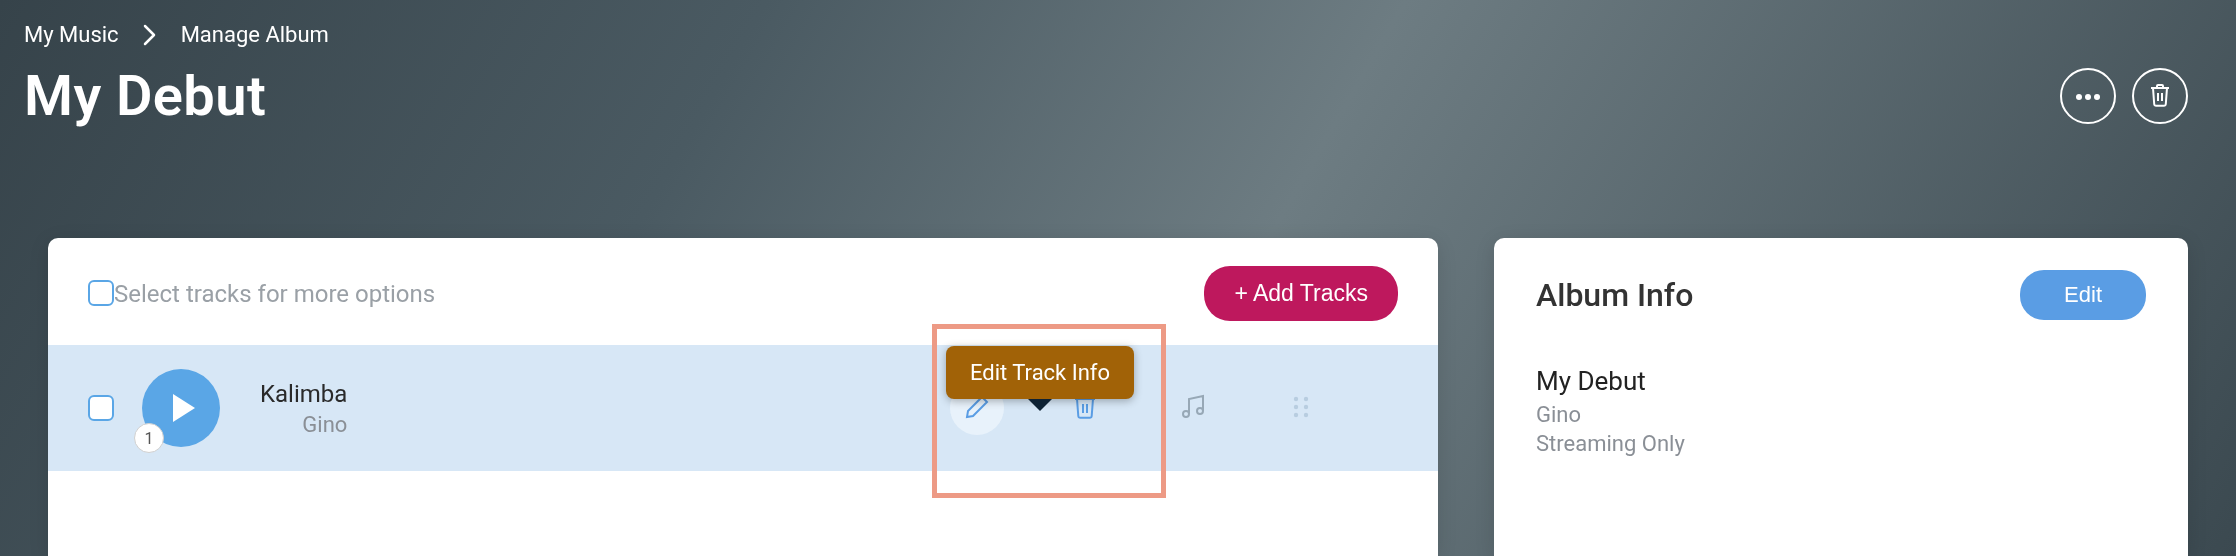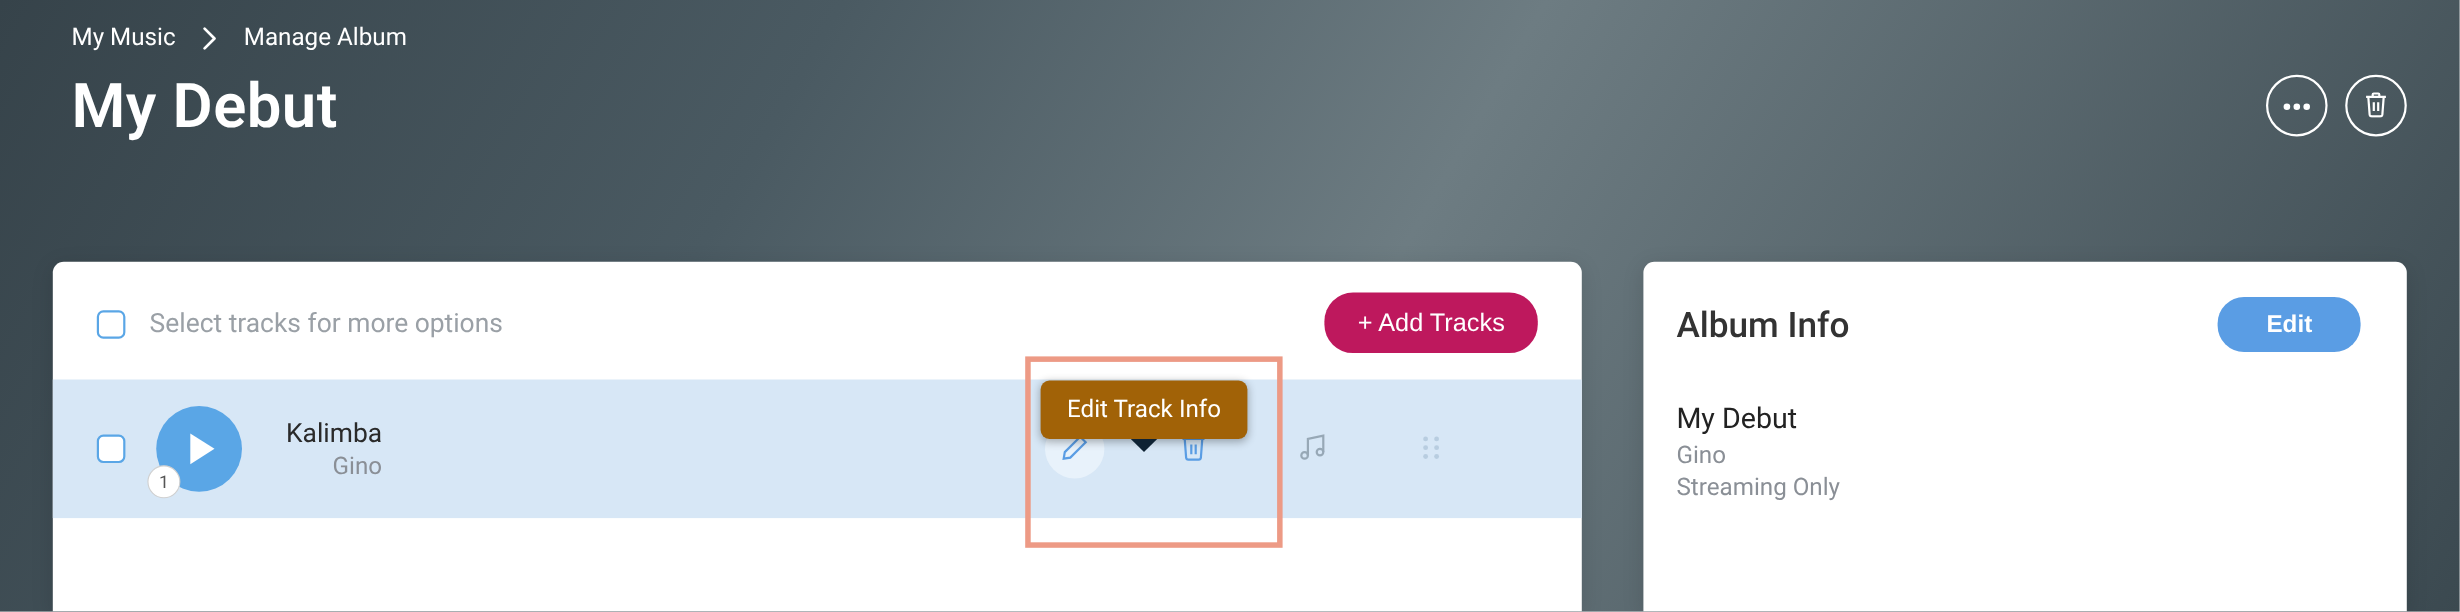--- a/index.html
+++ b/index.html
@@ -1,37 +1,37 @@
 <!DOCTYPE html>
 <html><head>
 <meta charset="utf-8">
 <style>
   * { box-sizing: border-box; margin: 0; padding: 0; }
   html, body { width: 2236px; height: 556px; font-family: -apple-system, BlinkMacSystemFont, "Segoe UI", Roboto, "Helvetica Neue", Arial, sans-serif; overflow: hidden; }
   body { background: linear-gradient(120deg, #36434a 0%, #4a5a62 30%, #6d7c82 55%, #3b4950 100%); position: relative; }
 
-  .header { position: absolute; top: 0; left: 0; right: 0; padding: 22px 48px 0 65px; color: #fff; }
+  .header { position: absolute; top: 0; left: 0; right: 0; padding: 22px 48px 0 24px; color: #fff; }
 
   .breadcrumb { display: flex; align-items: center; gap: 24px; font-size: 22px; margin-bottom: 16px; }
   .breadcrumb a { color: #fff; text-decoration: none; }
   .chev { display: inline-flex; }
 
   .title-row { display: flex; align-items: center; justify-content: space-between; }
   .page-title { font-size: 56px; font-weight: 600; letter-spacing: 0.4px; }
   .title-actions { display: flex; gap: 16px; }
   .circle-btn { width: 56px; height: 56px; border: 2px solid #ffffff; border-radius: 50%; background: transparent; display: flex; align-items: center; justify-content: center; cursor: pointer; color: #fff; }
 
   .panels { position: absolute; top: 238px; left: 48px; right: 48px; bottom: 0; display: flex; gap: 56px; }
 
   .panel { background: #fff; border-radius: 10px 10px 0 0; box-shadow: 0 4px 20px rgba(0,0,0,0.12); overflow: visible; }
   .panel-left { flex: 0 0 1390px; position: relative; }
-  .panel-right { flex: 1; padding: 32px 42px 0 30px; }
+  .panel-right { flex: 1; padding: 32px 42px 0 42px; }
 
   .left-head { display: flex; align-items: center; justify-content: space-between; padding: 28px 40px 24px 40px; }
-  .select-wrap { display: flex; align-items: flex-end; gap: 22px; }
+  .select-wrap { display: flex; align-items: flex-start; }
   .chk { width: 26px; height: 26px; border: 2.5px solid #5aa6e6; border-radius: 6px; background: #fff; cursor: pointer; }
   .select-text { font-size: 24px; color: #9aa0a6; }
   .add-btn { background: #be185d; color: #fff; border: none; border-radius: 26px; padding: 14px 30px; font-size: 23px; cursor: pointer; }
 
   .track-row { background: #d7e7f6; display: flex; align-items: center; padding: 24px 40px; position: relative; }
   .track-row .chk { margin-right: 28px; }
   .play-wrap { position: relative; margin-right: 40px; }
   .play-circle { width: 78px; height: 78px; border-radius: 50%; background: #5aa6e6; display: flex; align-items: center; justify-content: center; cursor: pointer; }
   .play-tri { width: 0; height: 0; border-left: 22px solid #fff; border-top: 14px solid transparent; border-bottom: 14px solid transparent; margin-left: 6px; }
   .track-index { position: absolute; left: -8px; bottom: -6px; width: 30px; height: 30px; border-radius: 50%; background: #fff; border: 1px solid #d0d0d0; display: flex; align-items: center; justify-content: center; font-size: 16px; color: #555; }
@@ -45,21 +45,21 @@
   .icon-btn.dim { color: #a9b6c2; cursor: grab; }
   .icon-btn.mid { color: #97a8b6; }
 
   .highlight-box { position: absolute; border: 5px solid #ed9a85; pointer-events: none; }
 
   .tooltip { position: absolute; background: #a16207; color: #fff; font-size: 22px; padding: 14px 24px; border-radius: 8px; white-space: nowrap; box-shadow: 0 2px 8px rgba(0,0,0,0.3); }
   .tooltip::after { content: ""; position: absolute; left: 50%; bottom: -12px; transform: translateX(-50%); width: 0; height: 0; border-left: 12px solid transparent; border-right: 12px solid transparent; border-top: 12px solid #0e2233; }
 
   .right-head { display: flex; align-items: center; justify-content: space-between; margin-bottom: 46px; }
   .section-title { font-size: 32px; color: #333; font-weight: 500; }
-  .edit-btn { background: #5a9de4; color: #fff; border: none; border-radius: 24px; padding: 12px 44px; font-size: 22px; cursor: pointer; font-weight: bold; }
+  .edit-btn { background: #5a9de4; color: #fff; border: none; border-radius: 24px; padding: 12px 44px; font-size: 22px; cursor: pointer; }
   .album-name { font-size: 26px; color: #222; margin-bottom: 6px; }
   .album-sub { font-size: 22px; color: #8a8f96; margin-bottom: 4px; }
 </style>
 </head>
 <body>
 
 <div class="header">
   <nav class="breadcrumb">
     <a href="#">My Music</a>
     <span class="chev">

